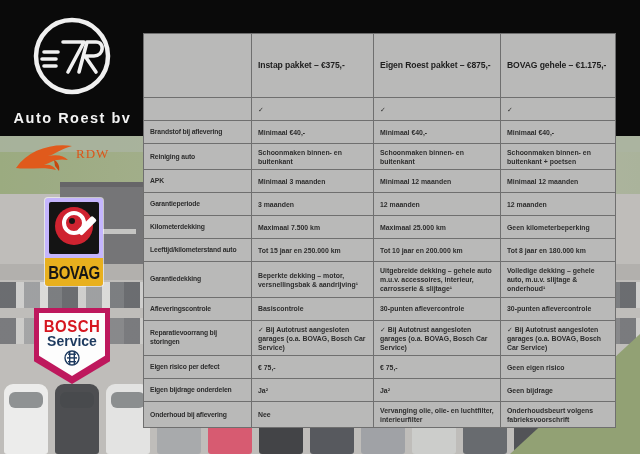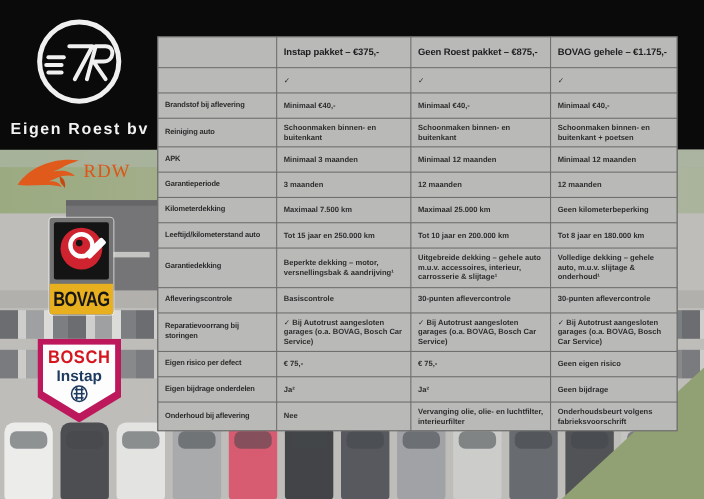--- a/index.html
+++ b/index.html
@@ -27,22 +27,22 @@
 
   
   .brand-panel{position:absolute;left:0;top:0;width:145px;height:136px;background:#0a0a0a;}
   .brand-logo{position:absolute;left:30px;top:14px;}
   .brand-name{position:absolute;left:0;top:110px;width:145px;text-align:center;color:#f2f2f2;
               font-weight:bold;font-size:14.5px;letter-spacing:1.5px;}
 
   
   .rdw{position:absolute;left:14px;top:142px;width:112px;height:32px;}
   .rdw-text{position:absolute;left:62px;top:4px;font-family:"Liberation Serif","DejaVu Serif",serif;
-            font-size:17px;color:#dd5519;letter-spacing:1px;}
-  .bovag{position:absolute;left:45px;top:198px;width:58px;height:88px;background:#737373;border-radius:3px;
+            font-size:13px;color:#dd5519;letter-spacing:1px;}
+  .bovag{position:absolute;left:45px;top:198px;width:58px;height:88px;background:#c4b5fd;border-radius:3px;
          box-shadow:0 0 0 1px rgba(255,255,255,.6);overflow:hidden;}
   .bovag-top{position:absolute;left:4px;top:4px;width:50px;height:52px;background:#141414;border-radius:2px;}
   .bovag-circle{position:absolute;left:6px;top:5px;width:38px;height:38px;background:#cf2330;border-radius:50%;}
   .bovag-ring{position:absolute;left:13px;top:9px;width:16px;height:16px;border:4px solid #fff;border-radius:50%;background:#cf2330;}
   .bovag-dot{position:absolute;left:20px;top:16px;width:6px;height:6px;background:#141414;border-radius:50%;}
   .bovag-handle{position:absolute;left:8px;top:28px;width:22px;height:7px;background:#fff;transform:rotate(135deg);transform-origin:right center;border-radius:2px;}
   .bovag-band{position:absolute;left:0;bottom:0;width:58px;height:28px;background:#e8b01e;
               display:flex;align-items:center;justify-content:center;}
   .bovag-band span{font-size:15px;font-weight:bold;color:#161616;letter-spacing:-.5px;transform:scaleY(1.25);}
   .bosch{position:absolute;left:34px;top:308px;width:76px;height:76px;
@@ -53,21 +53,21 @@
   .bosch-bottom{font-size:14px;font-weight:bold;color:#1d3a5f;margin-top:-1px;}
   .bosch-emblem{margin-top:0px;}
 
   
   .pkg-table{position:absolute;left:143px;top:33px;display:grid;
              grid-template-columns:107px 121px 126px 114px;gap:1px;
              background:#6f6f6f;border:1px solid #6f6f6f;}
   .cell{background:rgba(188,188,187,.96);color:#2d2d2d;font-weight:bold;
         font-size:6.9px;line-height:1.32;padding:4px 6px 3px;min-height:15px;
         display:flex;flex-direction:column;justify-content:center;}
-  .cell.head{font-size:8.6px;letter-spacing:-.1px;color:#1e1e1e;min-height:17px;padding:5px 6px;}
+  .cell.head{font-size:8.6px;letter-spacing:-.1px;color:#1e1e1e;min-height:17px;padding:23px 6px;}
   .cell.label{font-size:6.8px;letter-spacing:-.15px;}
 </style>
 </head>
 <body>
 
 <div class="stage">
 
   <div class="photo">
     <div class="grass-top"></div>
     <div class="tree-line"></div>
@@ -126,21 +126,21 @@
     <svg class="brand-logo" width="84" height="84" viewBox="0 0 84 84">
       <circle cx="42" cy="42" r="36" fill="none" stroke="#f0f0f0" stroke-width="4.5"></circle>
       <g stroke="#f0f0f0" stroke-width="3.6" fill="none" stroke-linecap="round" stroke-linejoin="round">
         <path d="M14 38 H28"></path>
           <path d="M12 45 H26"></path>
           <path d="M14 52 H26"></path>
         <path d="M33 28 L54 28 L38 58"></path>
         <path d="M49 58 L57 28 L66 28 C75 28 74 42 64 42 L55 42 L66 58"></path>
       </g>
     </svg>
-    <div class="brand-name">Eigen Roest bv</div>
+    <div class="brand-name">Auto Roest bv</div>
   </div>
 
   <div class="rdw">
     <svg width="62" height="32" viewBox="0 0 62 32">
       <path d="M2 26 C14 8 38 1 58 4 C44 8 42 12 34 14 C44 12 50 14 54 18 C42 16 38 20 30 23 C36 22 40 24 42 28 C30 24 14 28 2 26 Z" fill="#e05a1c"></path>
       <path d="M40 18 C44 20 46 24 45 29 L41 24 Z" fill="#c6480f"></path>
     </svg>
     <span class="rdw-text">RDW</span>
   </div>
 
@@ -152,36 +152,36 @@
       <div class="bovag-handle"></div>
     </div>
     <div class="bovag-band">
       <span>BOVAG</span>
     </div>
   </div>
 
   <div class="bosch">
     <div class="bosch-inner">
       <div class="bosch-top">BOSCH</div>
-      <div class="bosch-bottom">Instap</div>
+      <div class="bosch-bottom">Service</div>
       <svg class="bosch-emblem" width="18" height="18" viewBox="0 0 18 18">
         <circle cx="9" cy="9" r="7" fill="none" stroke="#1d3a5f" stroke-width="1.4"></circle>
         <rect x="5" y="4.5" width="8" height="1.4" fill="#1d3a5f"></rect>
         <rect x="4" y="8.2" width="10" height="1.4" fill="#1d3a5f"></rect>
         <rect x="5" y="12" width="8" height="1.4" fill="#1d3a5f"></rect>
         <rect x="6" y="3" width="1.4" height="12" fill="#1d3a5f"></rect>
         <rect x="10.6" y="3" width="1.4" height="12" fill="#1d3a5f"></rect>
       </svg>
     </div>
   </div>
 
   <div class="pkg-table" id="pkgTable">
       <div class="cell head"></div>
       <div class="cell head">Instap pakket – €375,-</div>
-      <div class="cell head">Geen Roest pakket – €875,-</div>
+      <div class="cell head">Eigen Roest pakket – €875,-</div>
       <div class="cell head">BOVAG gehele – €1.175,-</div>
       <div class="cell label"></div>
       <div class="cell val">✓</div>
       <div class="cell val">✓</div>
       <div class="cell val">✓</div>
       <div class="cell label">Brandstof bij aflevering</div>
       <div class="cell val">Minimaal €40,-</div>
       <div class="cell val">Minimaal €40,-</div>
       <div class="cell val">Minimaal €40,-</div>
       <div class="cell label">Reiniging auto</div>

